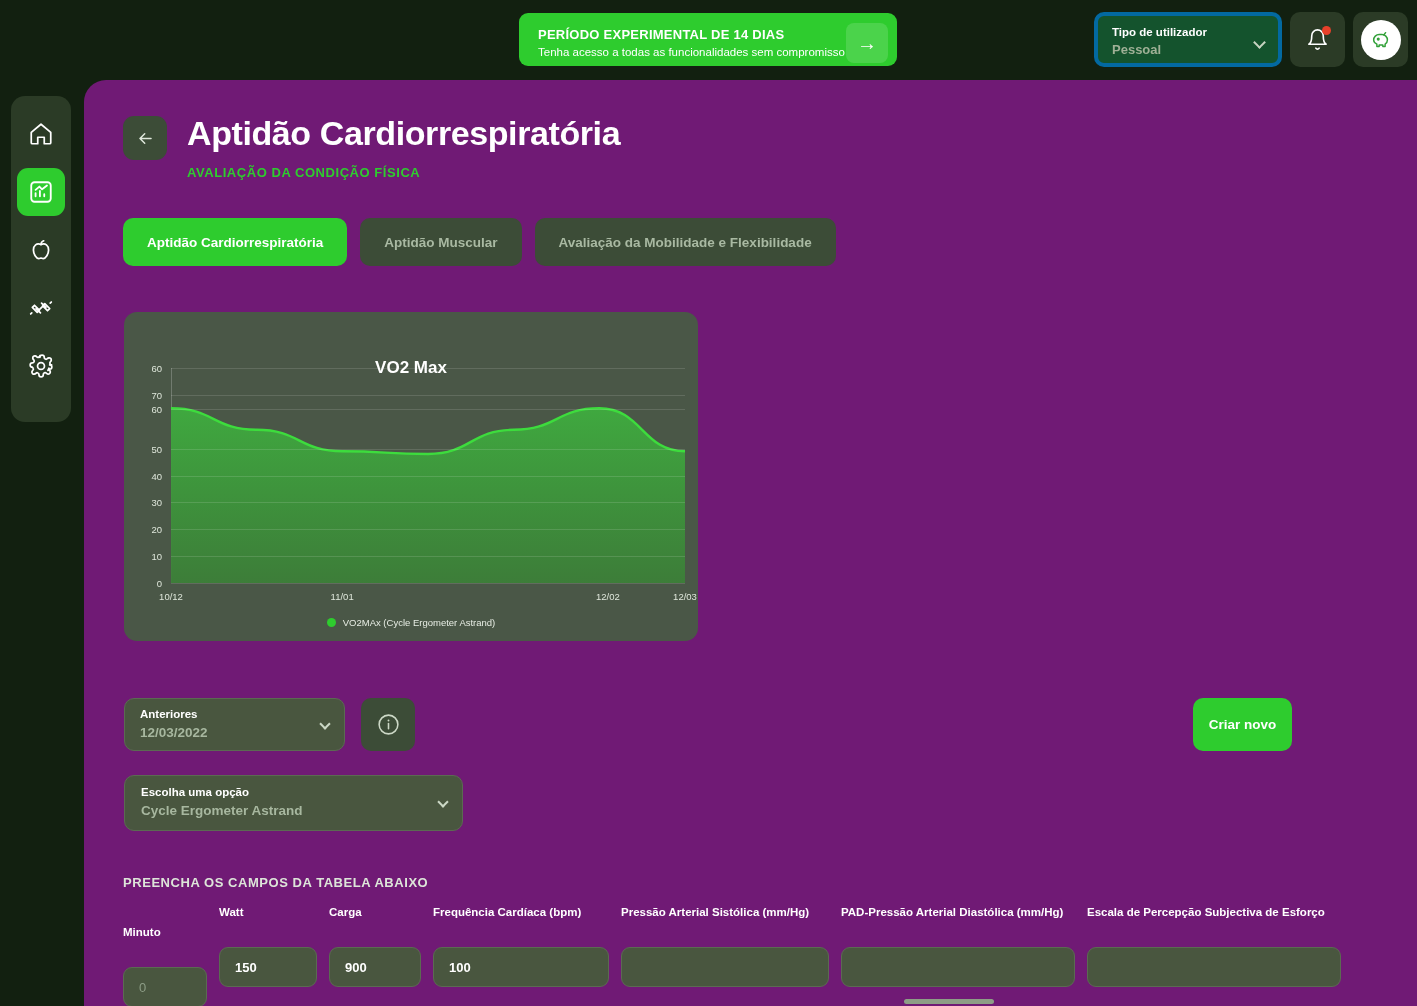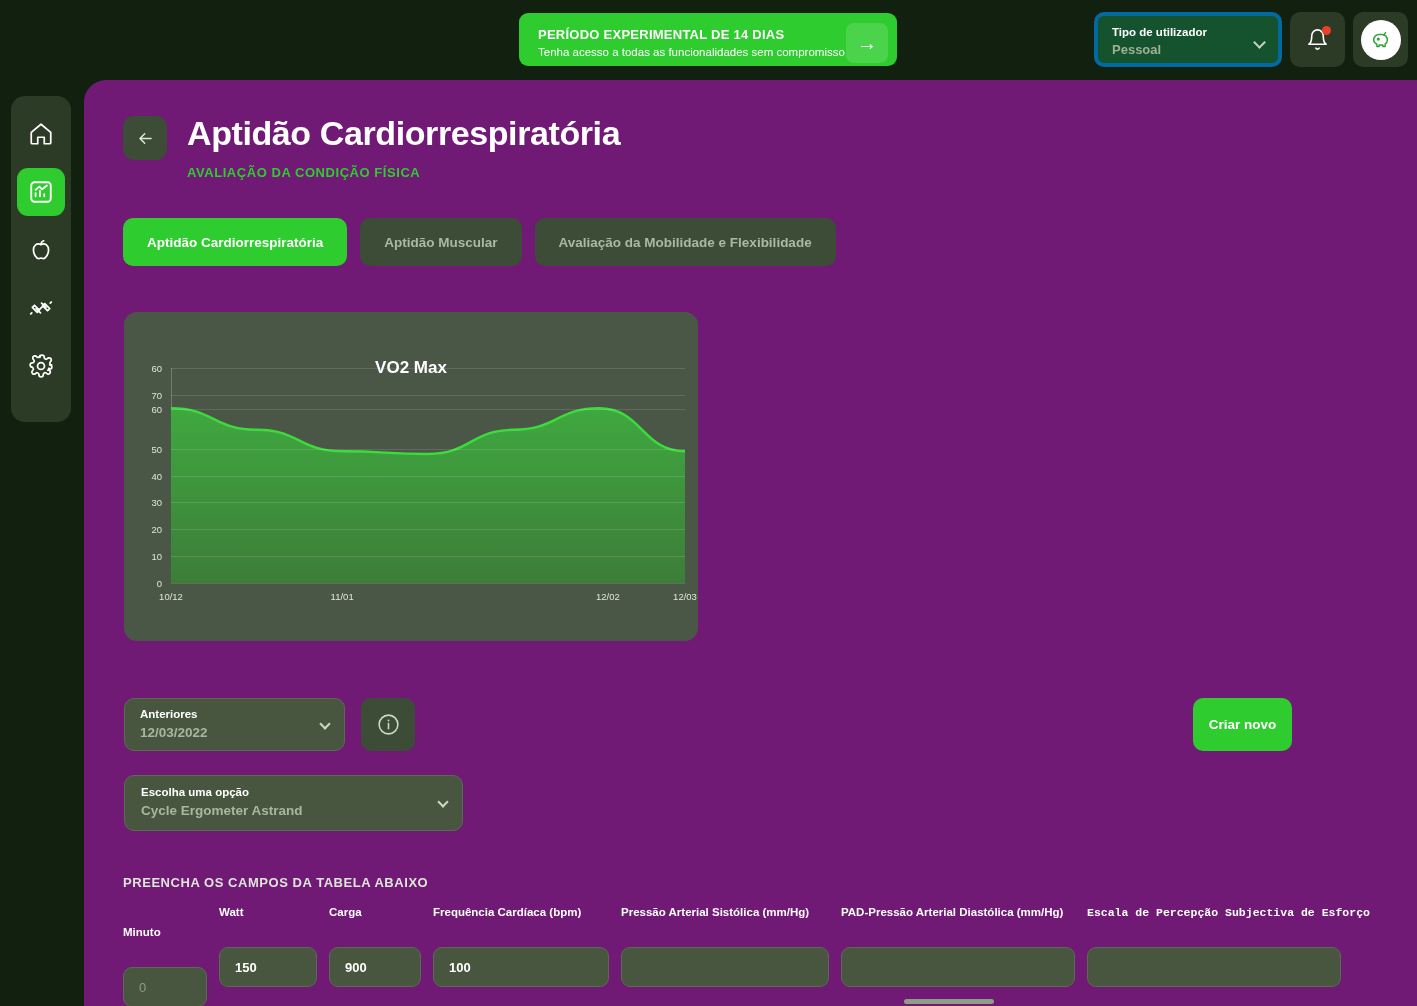--- a/index.html
+++ b/index.html
@@ -269,21 +269,21 @@
     height: 40px; border-radius: 9px;
     background: #49563f; border: 1px solid #5b6a52;
     color: #ffffff; font-size: 13px; font-weight: 700;
     display: flex; align-items: center; padding: 0 15px;
     cursor: text;
   }
   .cell-input.placeholder { color: #8d9d86; font-weight: 400; }
   .trow.body { margin-bottom: 10px; }
   .c1 { width: 84px; margin-top: 20px; }  .c2 { width: 98px; }  .c3 { width: 92px; }
   .c4 { width: 176px; } .c5 { width: 208px; } .c6 { width: 234px; }
-  .c7 { width: 254px; font-family: Liberation Mono, monospace; }
+  .c7 { width: 254px; }
 
   .hscroll {
     position: absolute; left: 820px; bottom: 2px;
     width: 90px; height: 5px; border-radius: 3px;
     background: #8d9d86; cursor: pointer;
   }
 </style>
 </head>
 <body>
 
@@ -419,20 +419,24 @@
           <span class="y-tick">10</span>
         </div>
         <div class="grid-line" style="top: 215px;">
           <span class="y-tick">0</span>
         </div>
         <span class="x-tick" style="left: 0%;">10/12</span>
         <span class="x-tick" style="left: 33.3%;">11/01</span>
         <span class="x-tick" style="left: 85%;">12/02</span>
         <span class="x-tick" style="left: 100%;">12/03</span>
       </div>
+    <div class="chart-legend">
+      <span class="legend-dot"></span>
+      <span class="legend-label">VO2MAx (Cycle Ergometer Astrand)</span>
+    </div>
   </div>
 
   <div class="select-box sel-anteriores">
     <div class="sel-label">Anteriores</div>
     <div class="sel-value">12/03/2022</div>
     <div class="sel-caret"></div>
   </div>
 
   <div class="info-btn">
     <svg width="25" height="25" viewBox="0 0 24 24" fill="none" stroke="#ccd8c6" stroke-width="1.5" stroke-linecap="round" stroke-linejoin="round">

